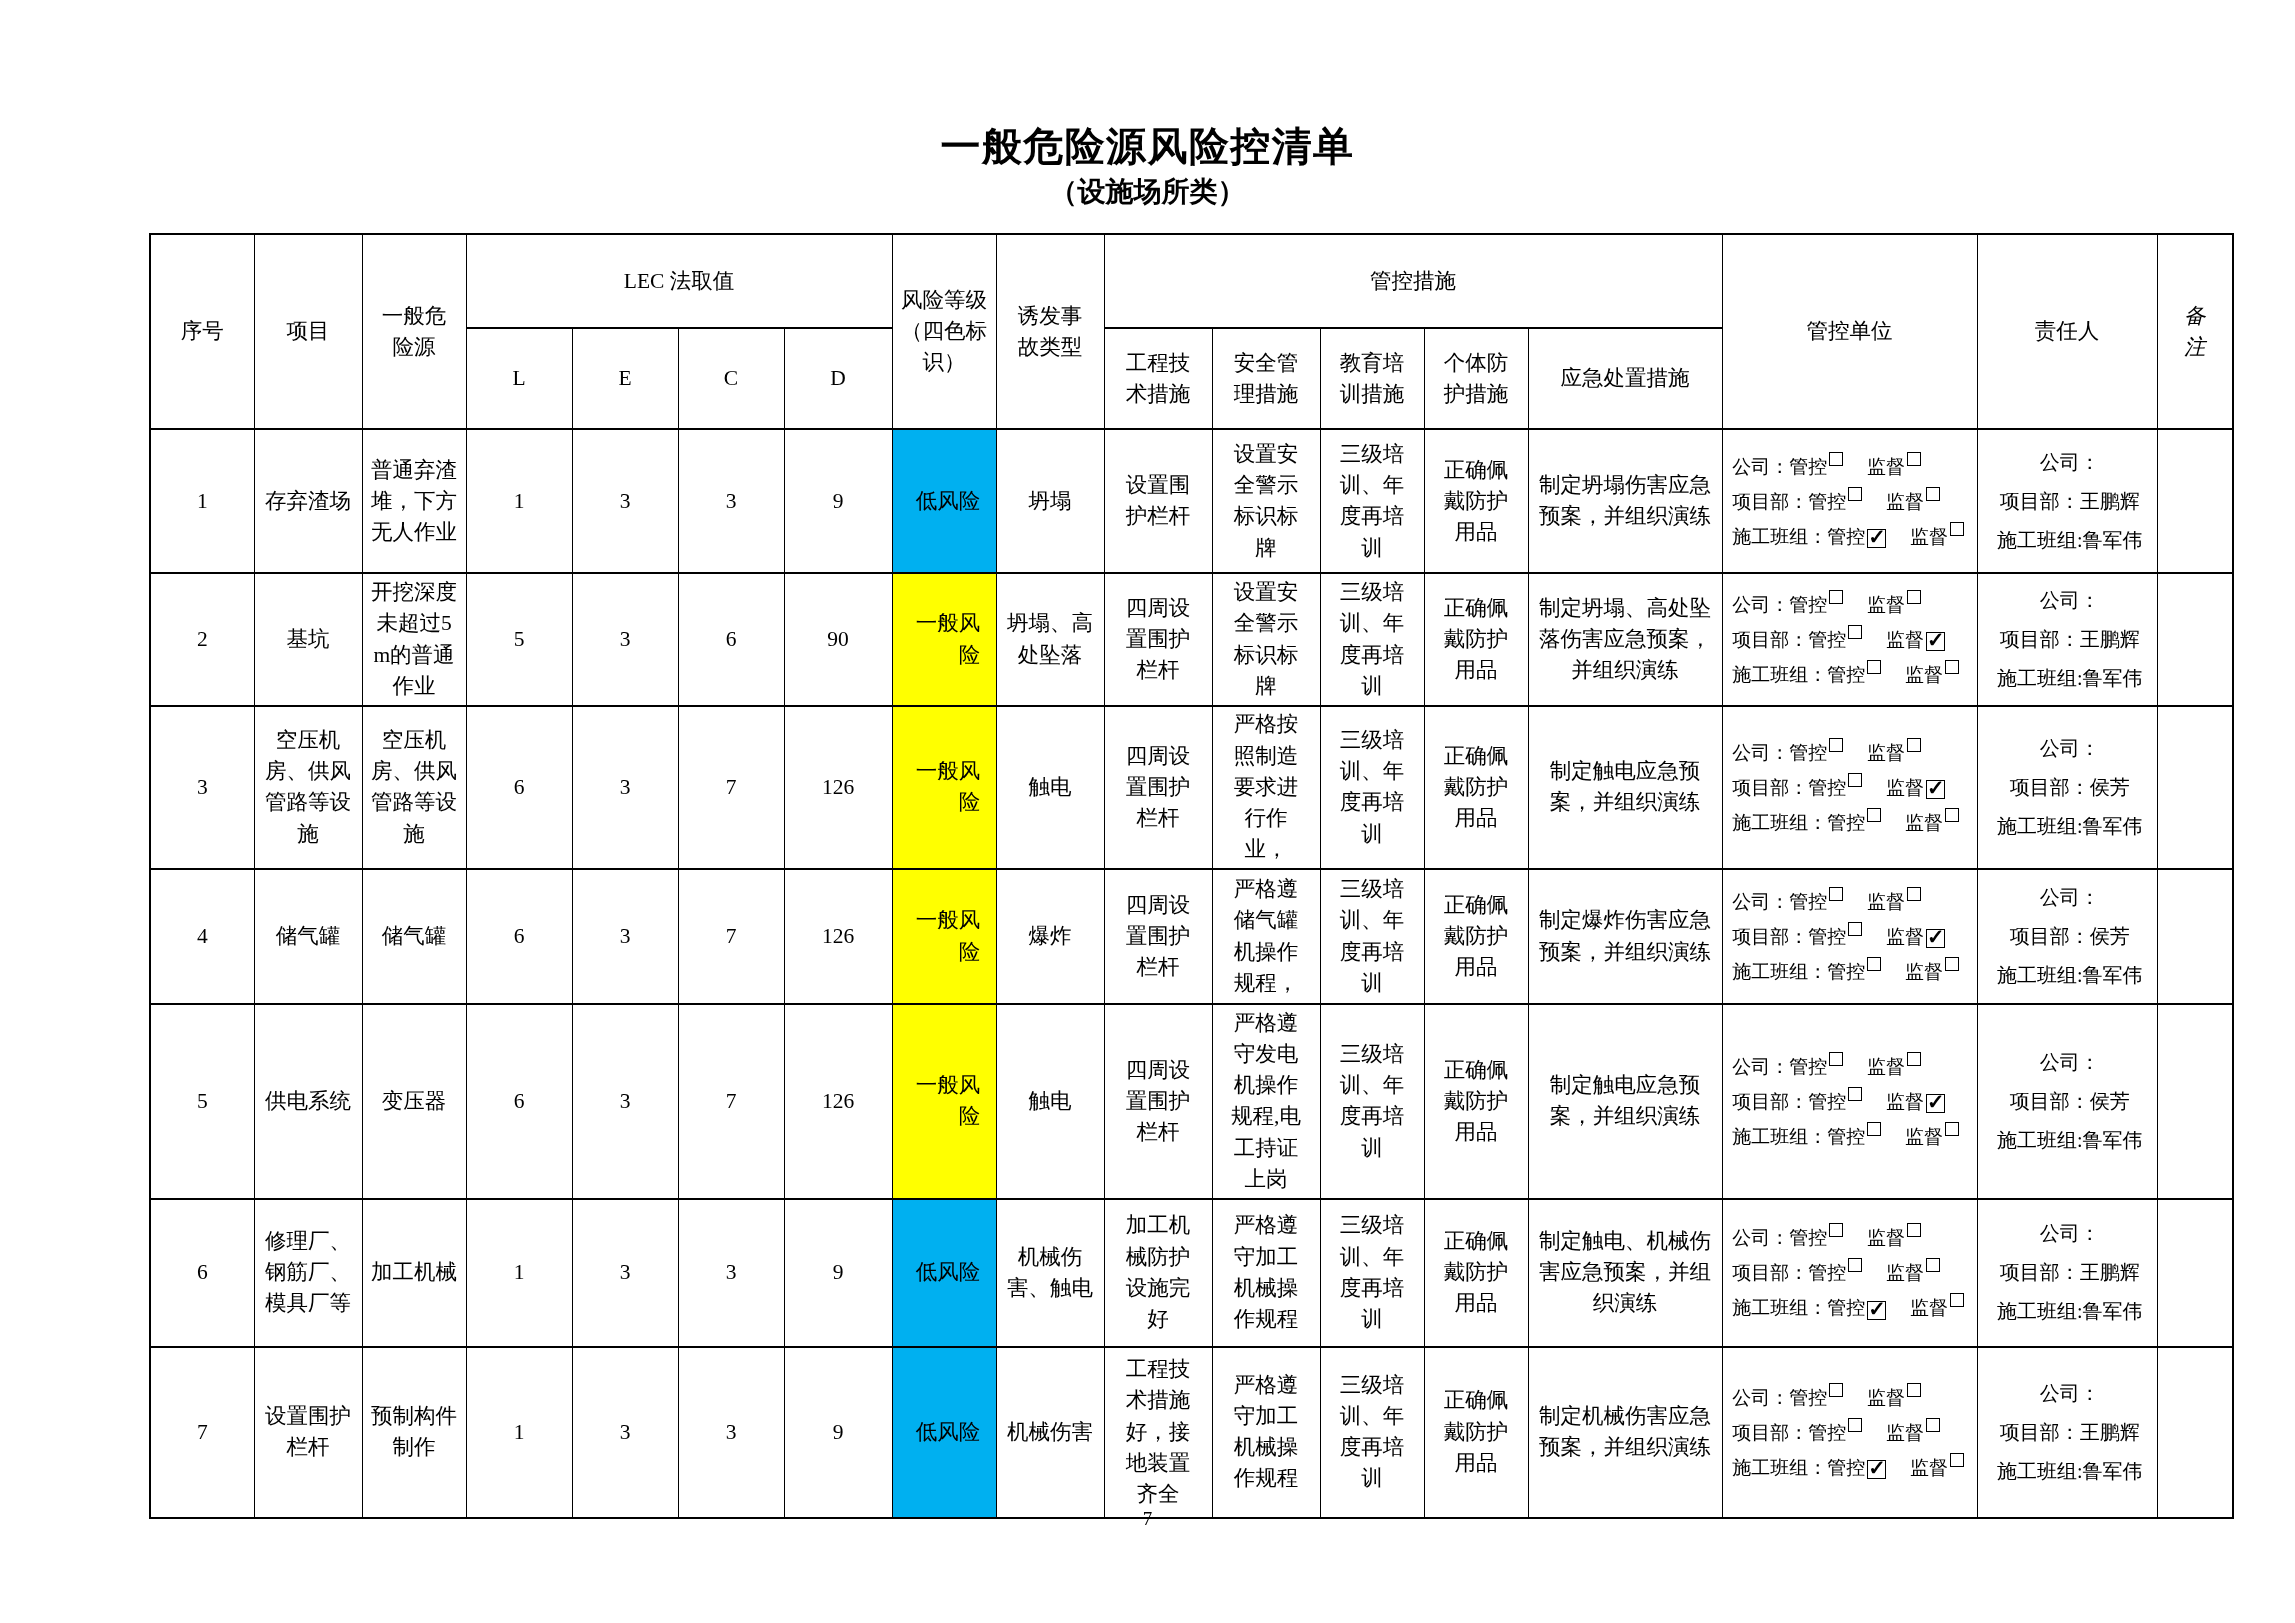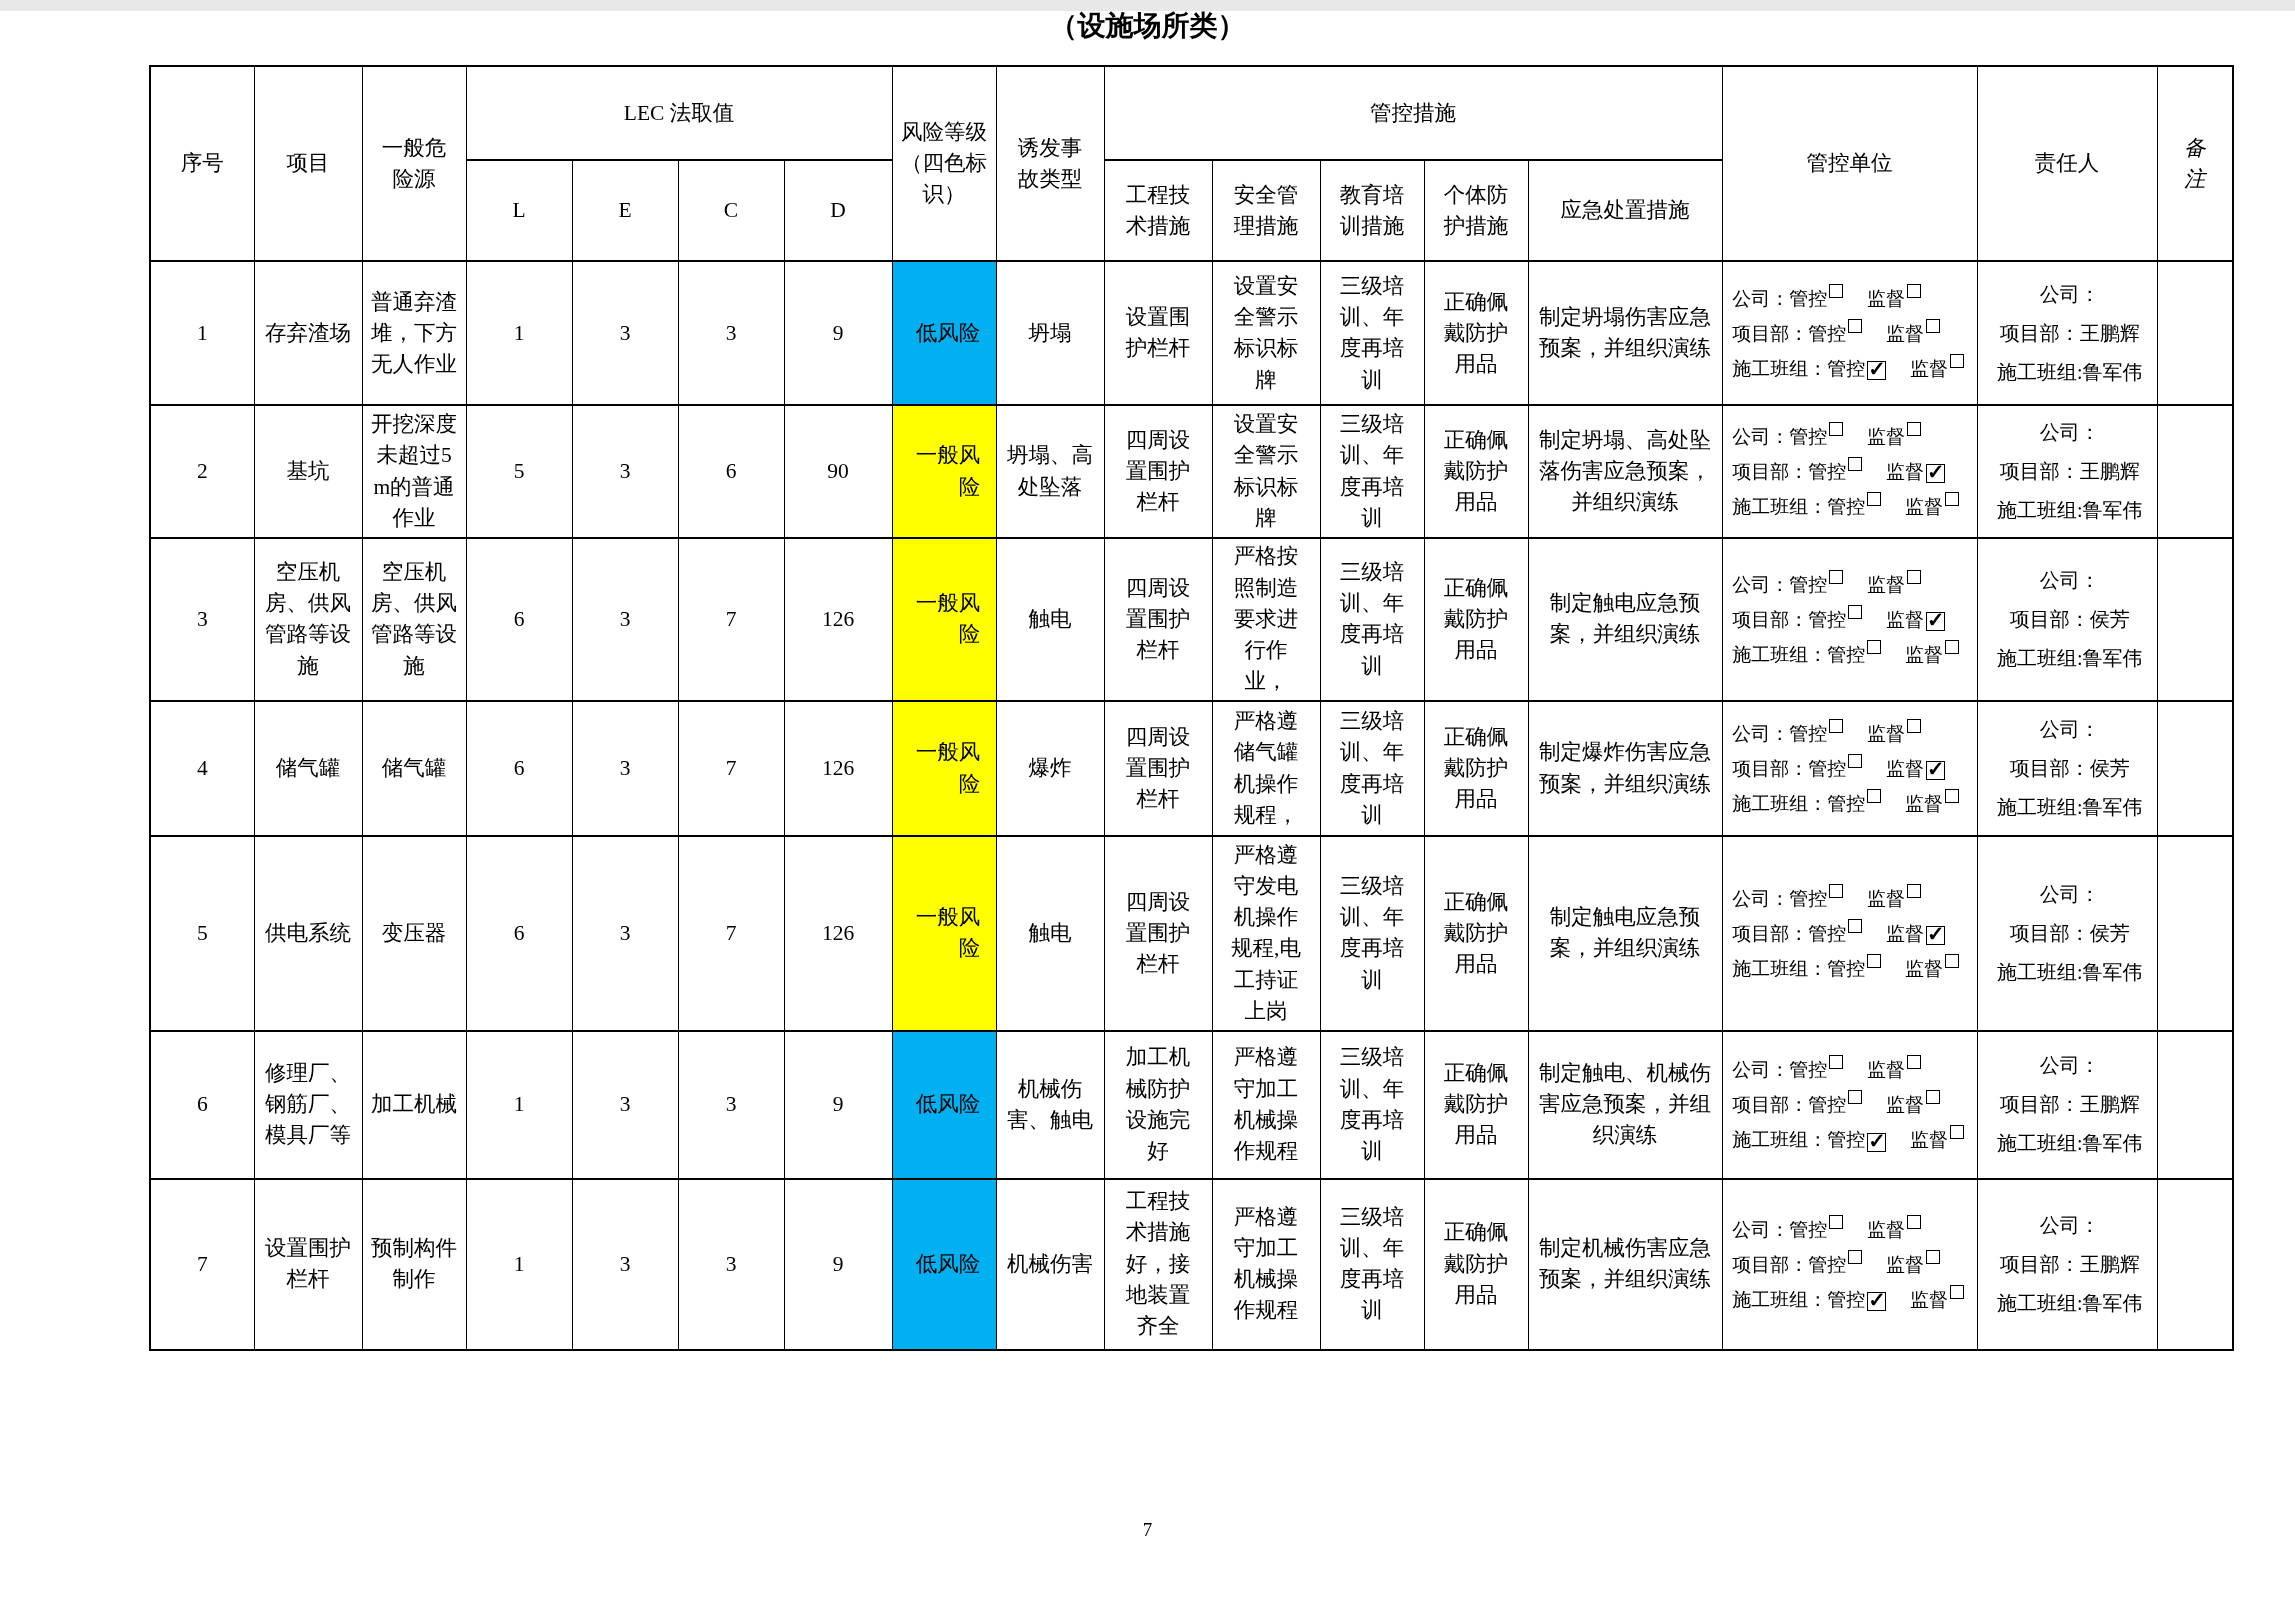--- a/index.html
+++ b/index.html
@@ -7,21 +7,21 @@
     width:2295px; height:1624px; background:#ffffff; position:relative;
     font-family:"Liberation Serif","DejaVu Serif",serif; color:#000;
   }
   .title {
     padding-top:124px; text-align:center;
     font-family:"Liberation Sans","DejaVu Sans",sans-serif;
     font-weight:700; font-size:40px; line-height:1.1; letter-spacing:1.4px;
   }
   .subtitle {
     margin-top:11px; text-align:center;
-    font-family:Liberation Sans, sans-serif;
+    font-family:Liberation Mono, monospace;
     font-weight:700; font-size:28px; line-height:1.1;
   }
   table.risk {
     margin:23.6px 0 0 149px; width:2082px; border-collapse:collapse; table-layout:fixed;
     border:2.1px solid #000;
   }
   th,td {
     border-left:1.4px solid #000; border-right:1.4px solid #000;
     border-top:2.1px solid #000; border-bottom:2.1px solid #000;
     vertical-align:middle; text-align:center;
@@ -67,20 +67,21 @@
   }
   .page-num{
     position:absolute; left:0; right:0; top:1508px; text-align:center;
     font-size:19px;
   }
 </style>
 </head>
 <body>
 
 <div class="page">
+  <div class="title">一般危险源风险控清单</div>
   <div class="subtitle">（设施场所类）</div>
 
   <table class="risk">
     <colgroup>
       <col class="c-seq">
         <col class="c-project">
         <col class="c-hazard">
       <col class="c-l">
         <col class="c-e">
         <col class="c-c">

